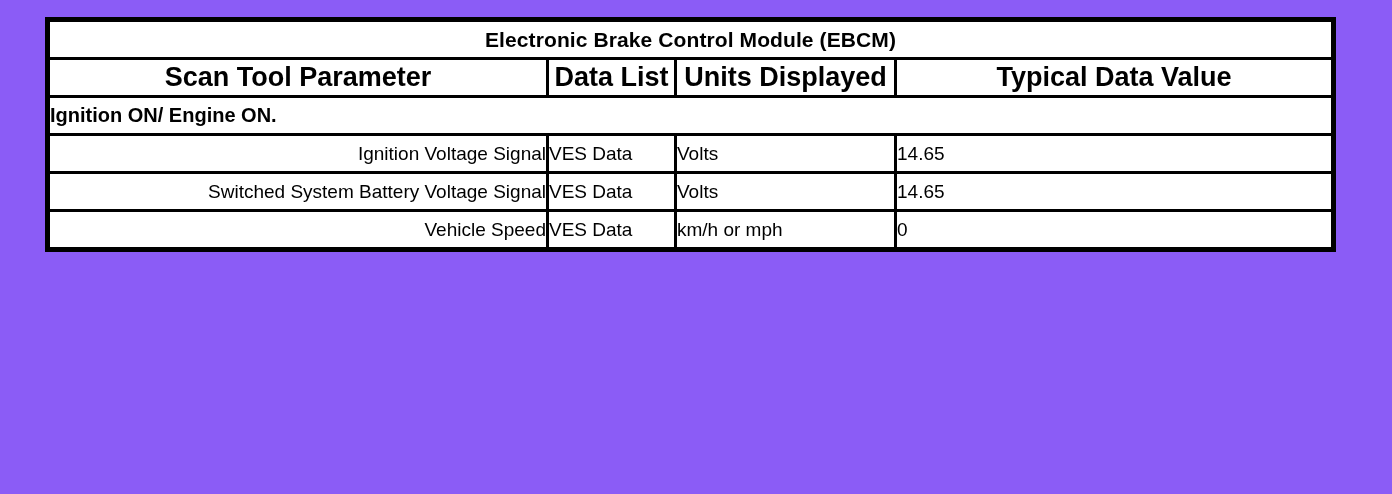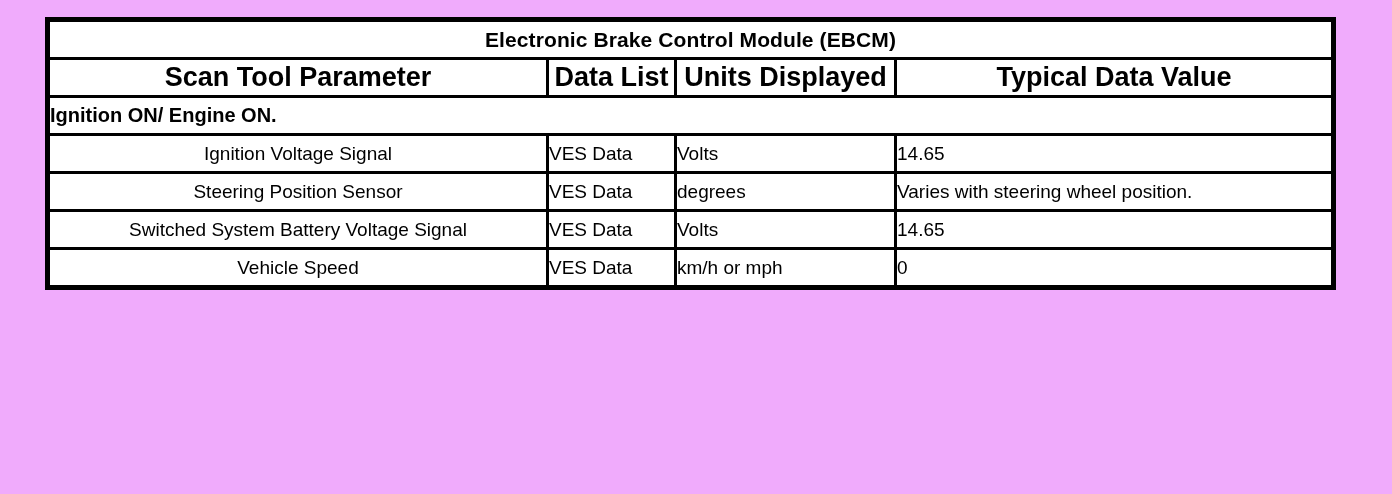--- a/index.html
+++ b/index.html
@@ -13,21 +13,21 @@
     height: 494px;
     font-family: "Liberation Sans", sans-serif;
     color: #000000;
     overflow: hidden;
   }
 
   .page {
     position: relative;
     width: 1392px;
     height: 494px;
-    background: #f0abfc;
+    background: #8b5cf6;
   }
 
   
   .table-wrap {
     position: absolute;
     left: 45px;
     top: 17px;
     width: 1286px;
   }
 
@@ -76,21 +76,21 @@
     font-weight: bold;
     height: 37px;
     border-top-width: 2px;
   }
   
   tr.header-row td {
     border-bottom-width: 2px;
   }
 
   .param-cell {
-    text-align: center;
+    text-align: right;
     font-size: 19px;
     font-weight: normal;
     padding-left: 7px;
   }
 
   .list-cell,
   .units-cell,
   .value-cell {
     text-align: left;
     font-size: 19px;
@@ -133,26 +133,20 @@
           <td class="section-cell" colspan="4">Ignition ON/ Engine ON.</td>
         </tr>
 
         <tr>
           <td class="param-cell">Ignition Voltage Signal</td>
           <td class="list-cell">VES Data</td>
           <td class="units-cell">Volts</td>
           <td class="value-cell">14.65</td>
         </tr>
 
-        <tr>
-          <td class="param-cell">Steering Position Sensor</td>
-          <td class="list-cell">VES Data</td>
-          <td class="units-cell">degrees</td>
-          <td class="value-cell">Varies with steering wheel position.</td>
-        </tr>
 
         <tr>
           <td class="param-cell">Switched System Battery Voltage Signal</td>
           <td class="list-cell">VES Data</td>
           <td class="units-cell">Volts</td>
           <td class="value-cell">14.65</td>
         </tr>
 
         <tr>
           <td class="param-cell">Vehicle Speed</td>

